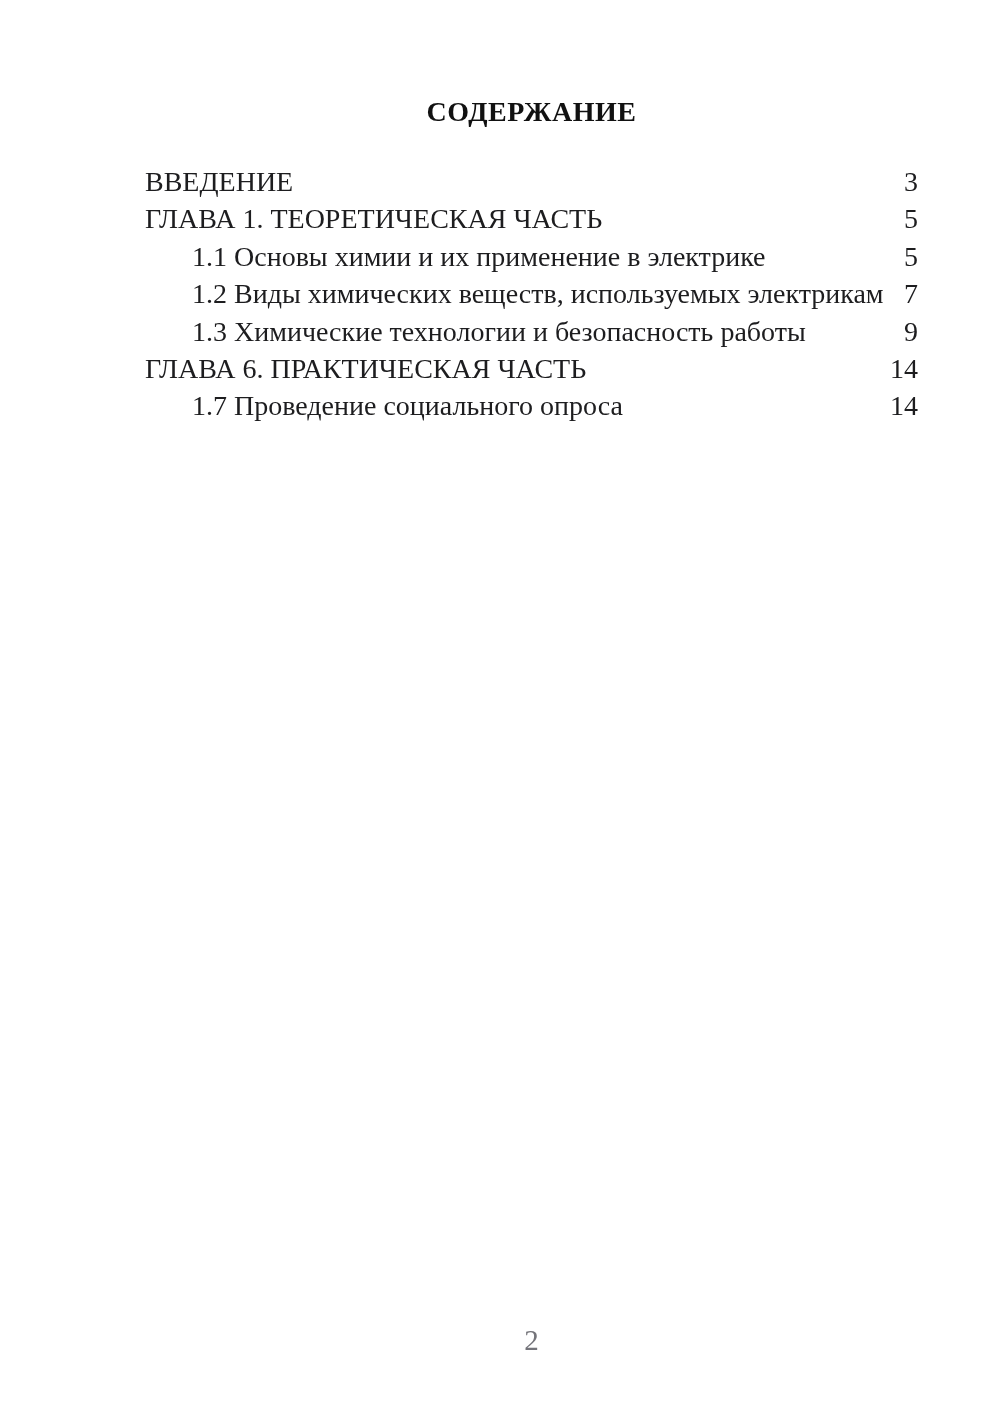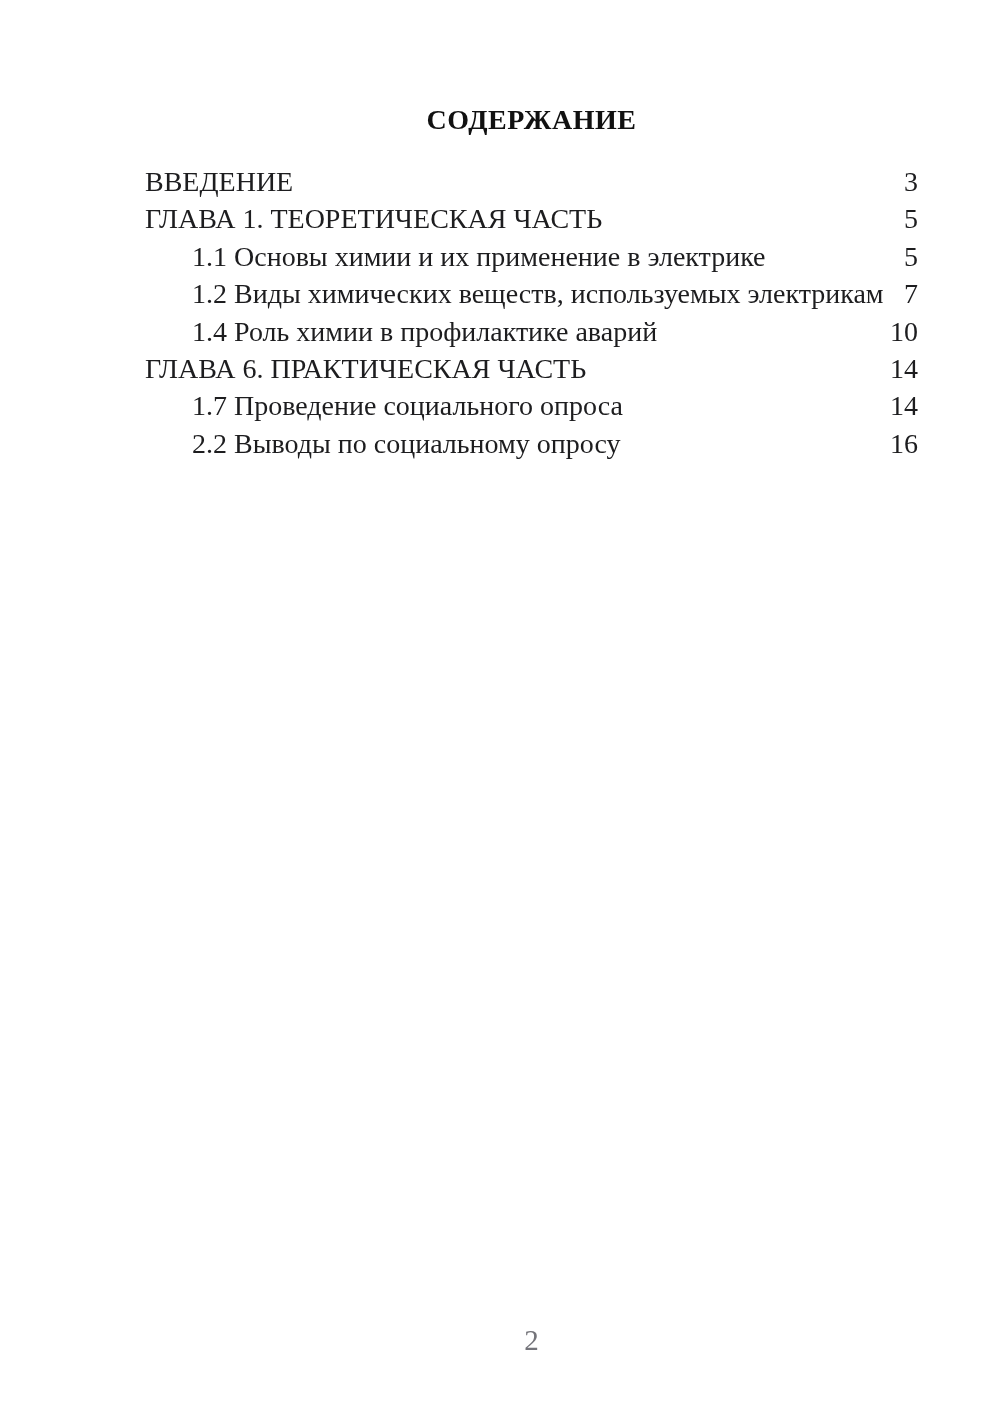--- a/index.html
+++ b/index.html
@@ -20,21 +20,21 @@
     background: var(--page-bg);
     font-family: "Liberation Serif", "DejaVu Serif", serif;
     color: var(--text);
     overflow: hidden;
   }
   .doc-title {
     position: absolute;
     top: 94px;
     left: 145px;
     right: 82px;
-    margin: 12px;
+    margin: 4px;
     text-align: center;
     font-size: 28px;
     font-weight: bold;
     line-height: 1;
     color: var(--title);
     letter-spacing: 0.5px;
   }
   .toc {
     position: absolute;
     top: 163px;
@@ -89,31 +89,27 @@
   </div>
       <div class="toc-row level-1">
     <span class="toc-label">1.1 Основы химии и их применение в электрике</span>
     <span class="toc-page">5</span>
   </div>
       <div class="toc-row level-1">
     <span class="toc-label">1.2 Виды химических веществ, используемых электриками</span>
     <span class="toc-page">7</span>
   </div>
       <div class="toc-row level-1">
-    <span class="toc-label">1.4 Роль химии в профилактике аварий</span>
-    <span class="toc-page">10</span>
+    <span class="toc-label">1.3 Химические технологии и безопасность работы</span>
+    <span class="toc-page">9</span>
   </div>
       <div class="toc-row level-0">
     <span class="toc-label">ГЛАВА 6. ПРАКТИЧЕСКАЯ ЧАСТЬ</span>
     <span class="toc-page">14</span>
   </div>
       <div class="toc-row level-1">
     <span class="toc-label">1.7 Проведение социального опроса</span>
     <span class="toc-page">14</span>
   </div>
-      <div class="toc-row level-1">
-    <span class="toc-label">2.2 Выводы по социальному опросу</span>
-    <span class="toc-page">16</span>
-  </div>
     </div>
 
   <div class="page-footer">2</div>
 </div>
 
 </body></html>

